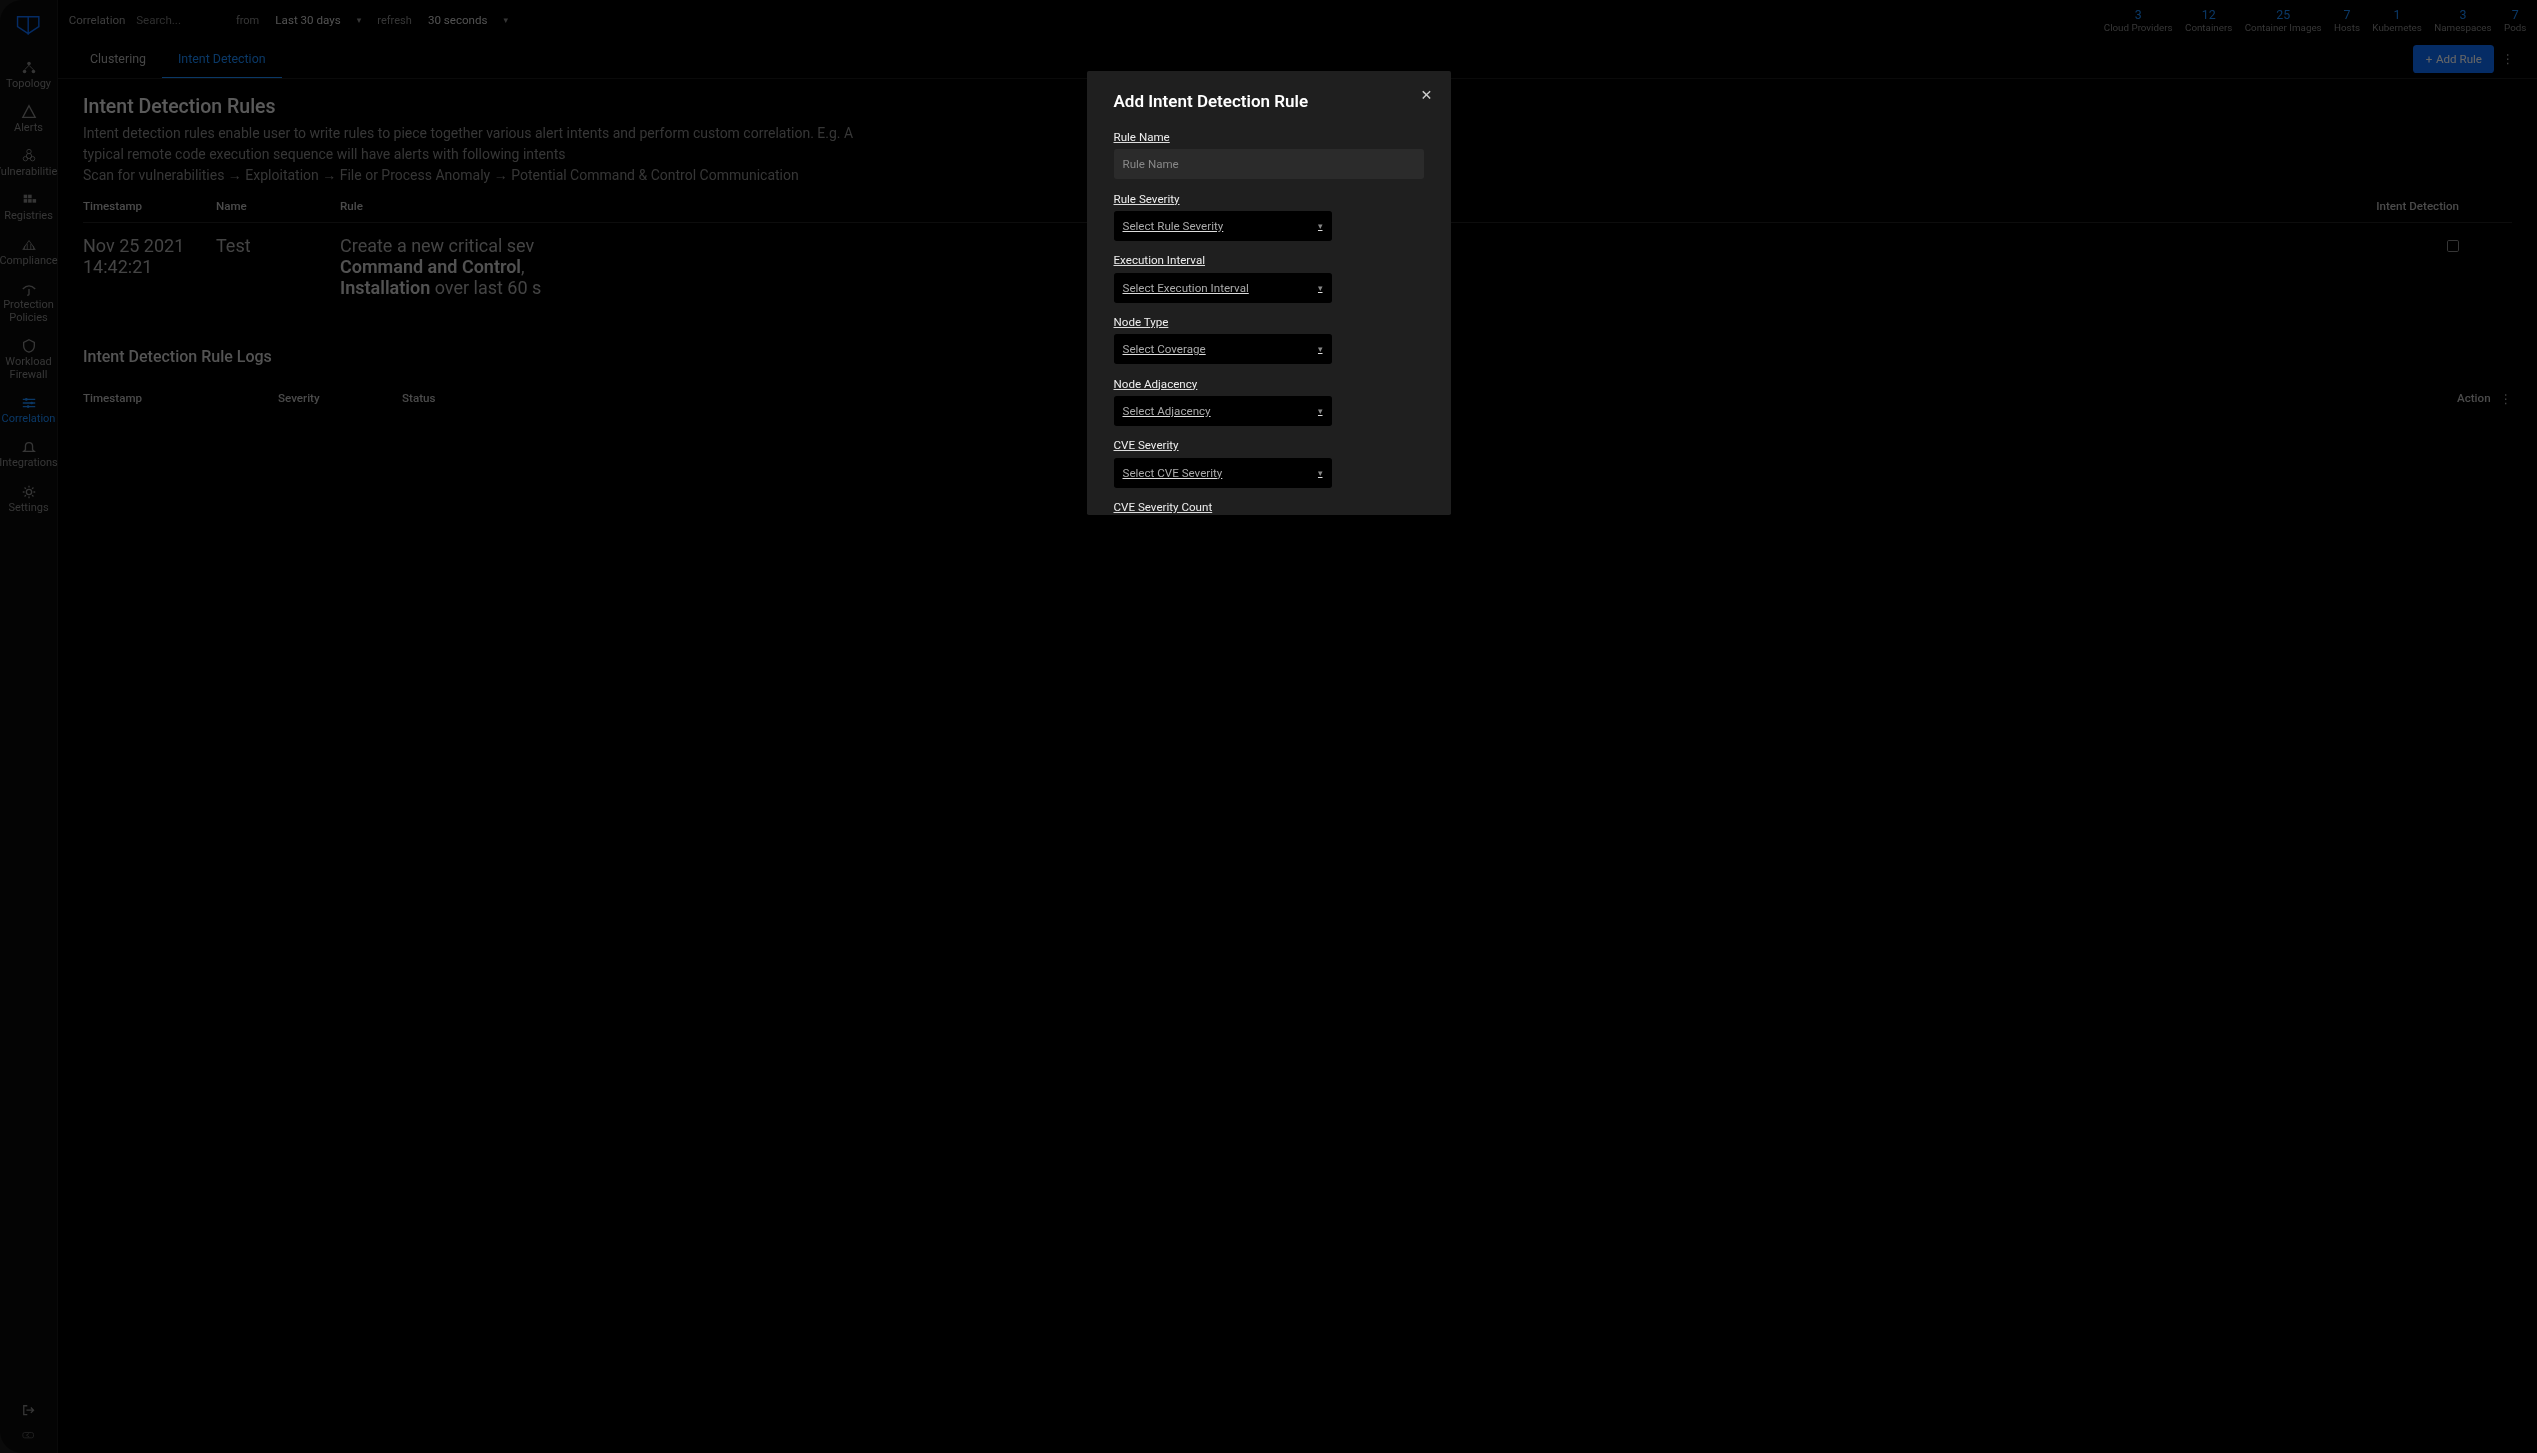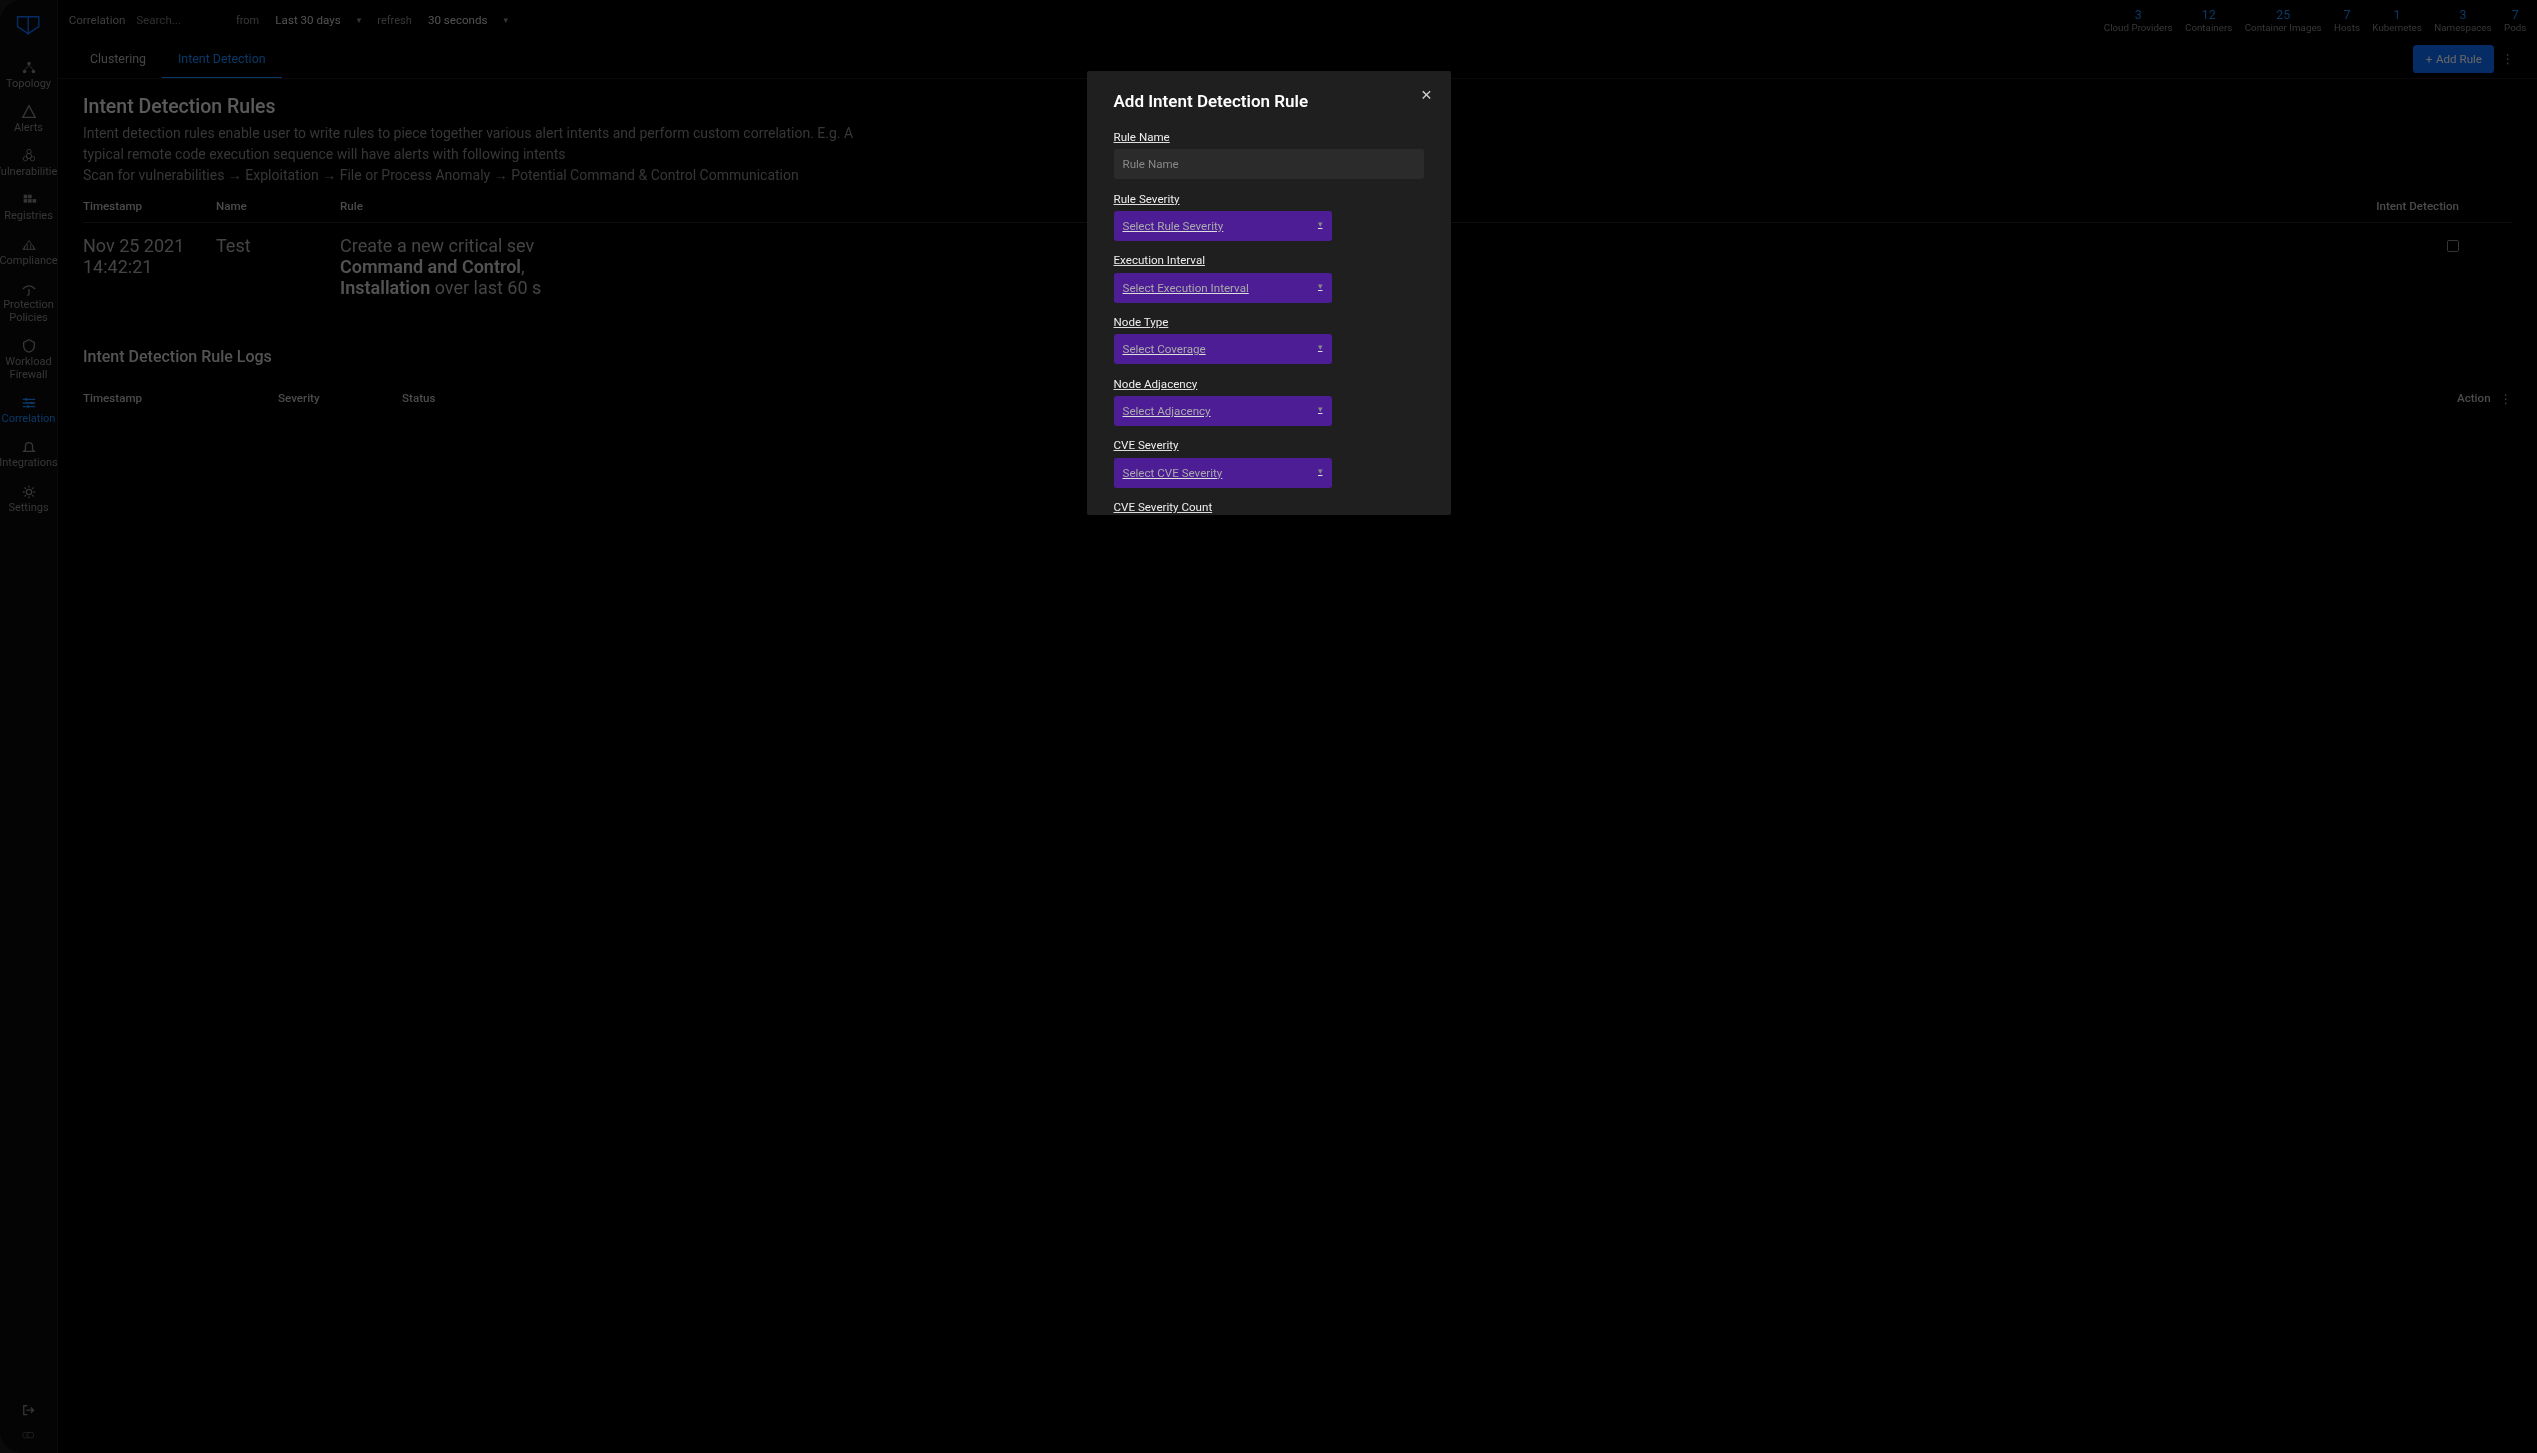--- a/index.html
+++ b/index.html
@@ -69,21 +69,21 @@
 .overlay { position: fixed; inset: 0; background: rgba(0,0,0,0.6); display: flex; align-items: flex-start; justify-content: center; padding-top: 71px; border-radius: 22px; }
 .modal { background: #1f1f1f; width: 364px; max-height: 444px; overflow-y: auto; padding: 19.5px 27px 27px 27px; color: #ddd; position: relative; border-radius: 1.8px; }
 .modal::-webkit-scrollbar { width: 5.3px; }
 .modal::-webkit-scrollbar-thumb { background: #444; border-radius: 2.7px; }
 .modal-title { font-size: 17px; font-weight: 600; color: #fff; margin-bottom: 19.5px; }
 .modal-close { position: absolute; top: 16px; right: 18px; color: #ccc; cursor: pointer; font-size: 14.2px; }
 .form-group { margin-bottom: 12.4px; text-decoration: underline; }
 .form-label { display: block; color: #eee; font-size: 11.6px; margin-bottom: 5.3px; }
 .form-input { width: 100%; background: #2b2b2b; border: none; padding: 8px 9px; color: #ddd; font-size: 11.6px; border-radius: 2.7px; outline: none; }
 .form-input::placeholder { color: #888; }
-.form-select { width: 218px; background: #4c1d95; border: none; padding: 8px 9px; color: #aaa; font-size: 11.6px; border-radius: 2.7px; display: flex; justify-content: space-between; align-items: flex-start; cursor: pointer; gap: 40px; }
+.form-select { width: 218px; background: #000000; border: none; padding: 8px 9px; color: #aaa; font-size: 11.6px; border-radius: 2.7px; display: flex; justify-content: space-between; align-items: center; cursor: pointer; gap: 40px; }
 </style>
 </head>
 <body>
 
 <div class="app">
 
   <div class="sidebar">
     <div class="logo">
       <svg viewBox="0 0 40 40">
           <path d="M5 8 L20 8 L20 32 L5 22 Z M20 8 L35 8 L35 22 L20 32 Z" fill="none" stroke="#0d6efd" stroke-width="2"></path>

